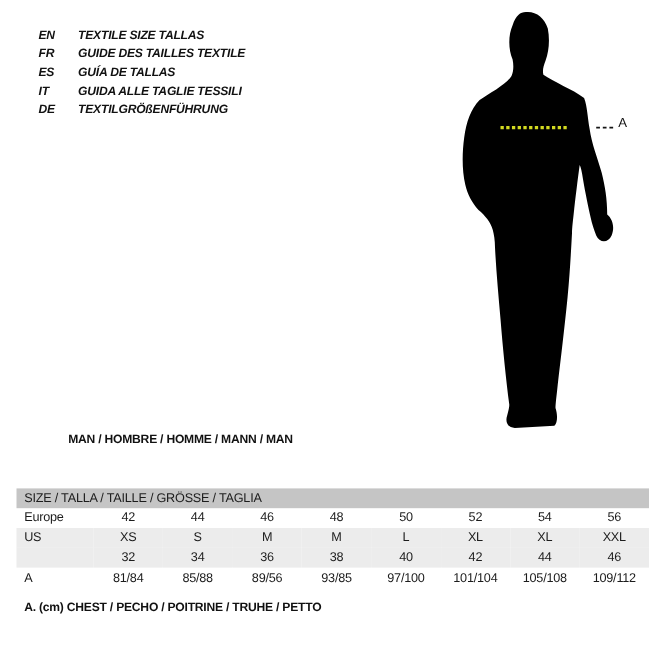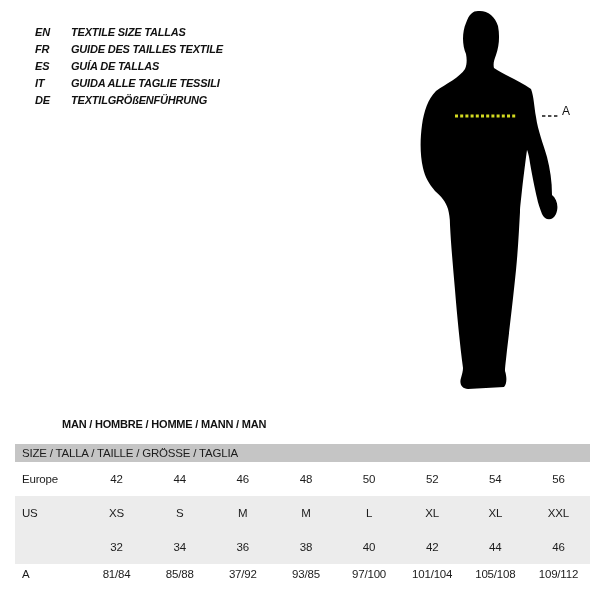--- a/index.html
+++ b/index.html
@@ -43,37 +43,37 @@
   .measure-yellow {
     stroke: var(--measure-yellow, #d3da21);
     stroke-width: 3; stroke-dasharray: 3 2.2; fill: none;
   }
   .measure-callout {
     stroke: #151515; stroke-width: 1.6; stroke-dasharray: 3.4 2.6; fill: none;
   }
 
   
   .section-title {
-    position: absolute; left: 22px; top: 418px;
+    position: absolute; left: 22px; top: 394px;
     font-size: 11px; font-weight: bold; letter-spacing: -0.2px; white-space: nowrap; padding-left: 40px;
   }
 
   
   .size-table {
     position: absolute; left: 15px; top: 444px; width: 575px;
     border-collapse: collapse; table-layout: fixed;
     font-size: 11.5px; letter-spacing: -0.2px;
   }
   .size-table thead th {
     background: var(--header-bg, #c5c5c5);
     height: 18px; font-weight: normal; text-align: left;
     padding: 0 1px 0 7px; font-size: 11.5px; color: #1c1c1c;
   }
   .size-table tbody td {
-    height: 34px; padding: 0; text-align: center; color: #1c1c1c;
+    height: 18px; padding: 0; text-align: center; color: #1c1c1c;
     font-weight: normal; vertical-align: middle;
   }
   .size-table tbody td.row-label { text-align: left; padding-left: 7px; }
   .size-table tbody tr.shaded td { background: var(--shaded-row-bg, #ececec); }
   .size-table tbody tr.last-row td { height: 19px; }
 
   
   .footnote {
     position: absolute; left: 22px; top: 546px;
     font-size: 11px; font-weight: bold; letter-spacing: -0.2px; white-space: nowrap;
@@ -201,24 +201,25 @@
           <td>38</td>
           <td>40</td>
           <td>42</td>
           <td>44</td>
           <td>46</td>
         </tr>
         <tr class="last-row">
           <td class="row-label">A</td>
           <td>81/84</td>
           <td>85/88</td>
-          <td>37/92</td>
+          <td>89/56</td>
           <td>93/85</td>
           <td>97/100</td>
           <td>101/104</td>
           <td>105/108</td>
           <td>109/112</td>
         </tr>
       </tbody>
   </table>
 
+  <div class="footnote">A. (cm) CHEST / PECHO / POITRINE / TRUHE / PETTO</div>
 
 </div>
 
 </body></html>

